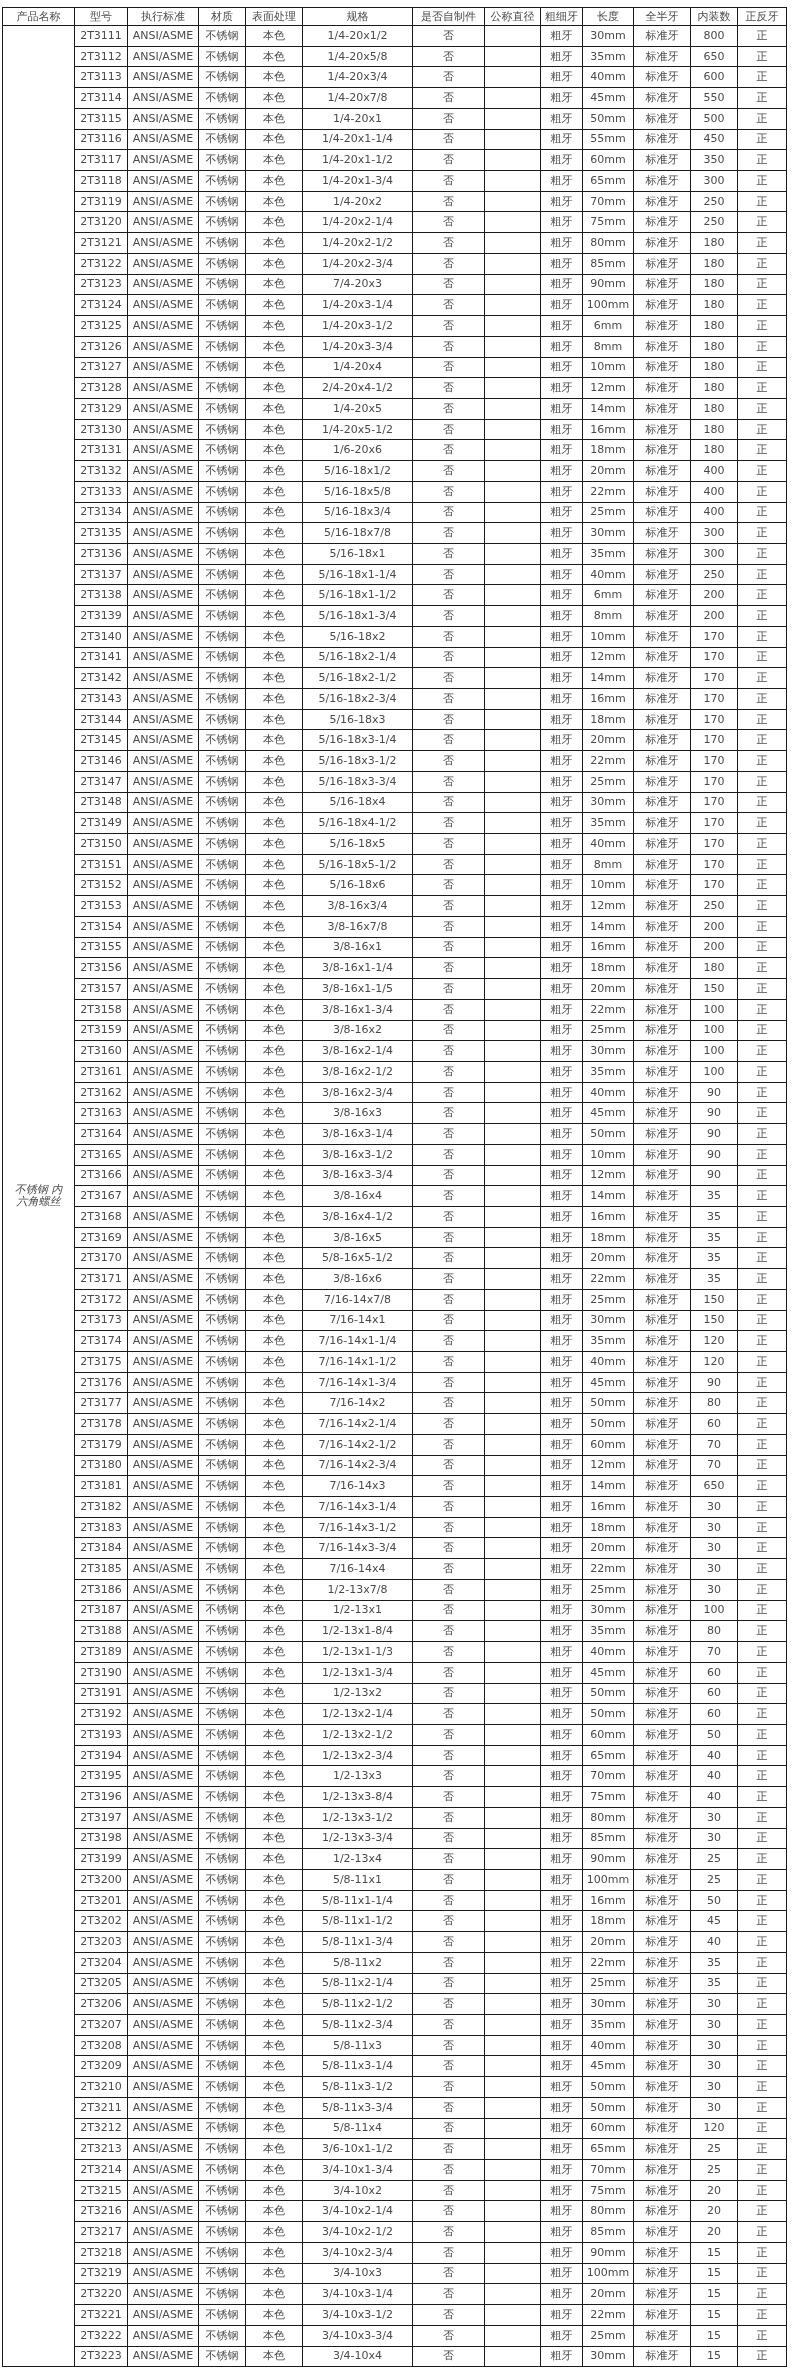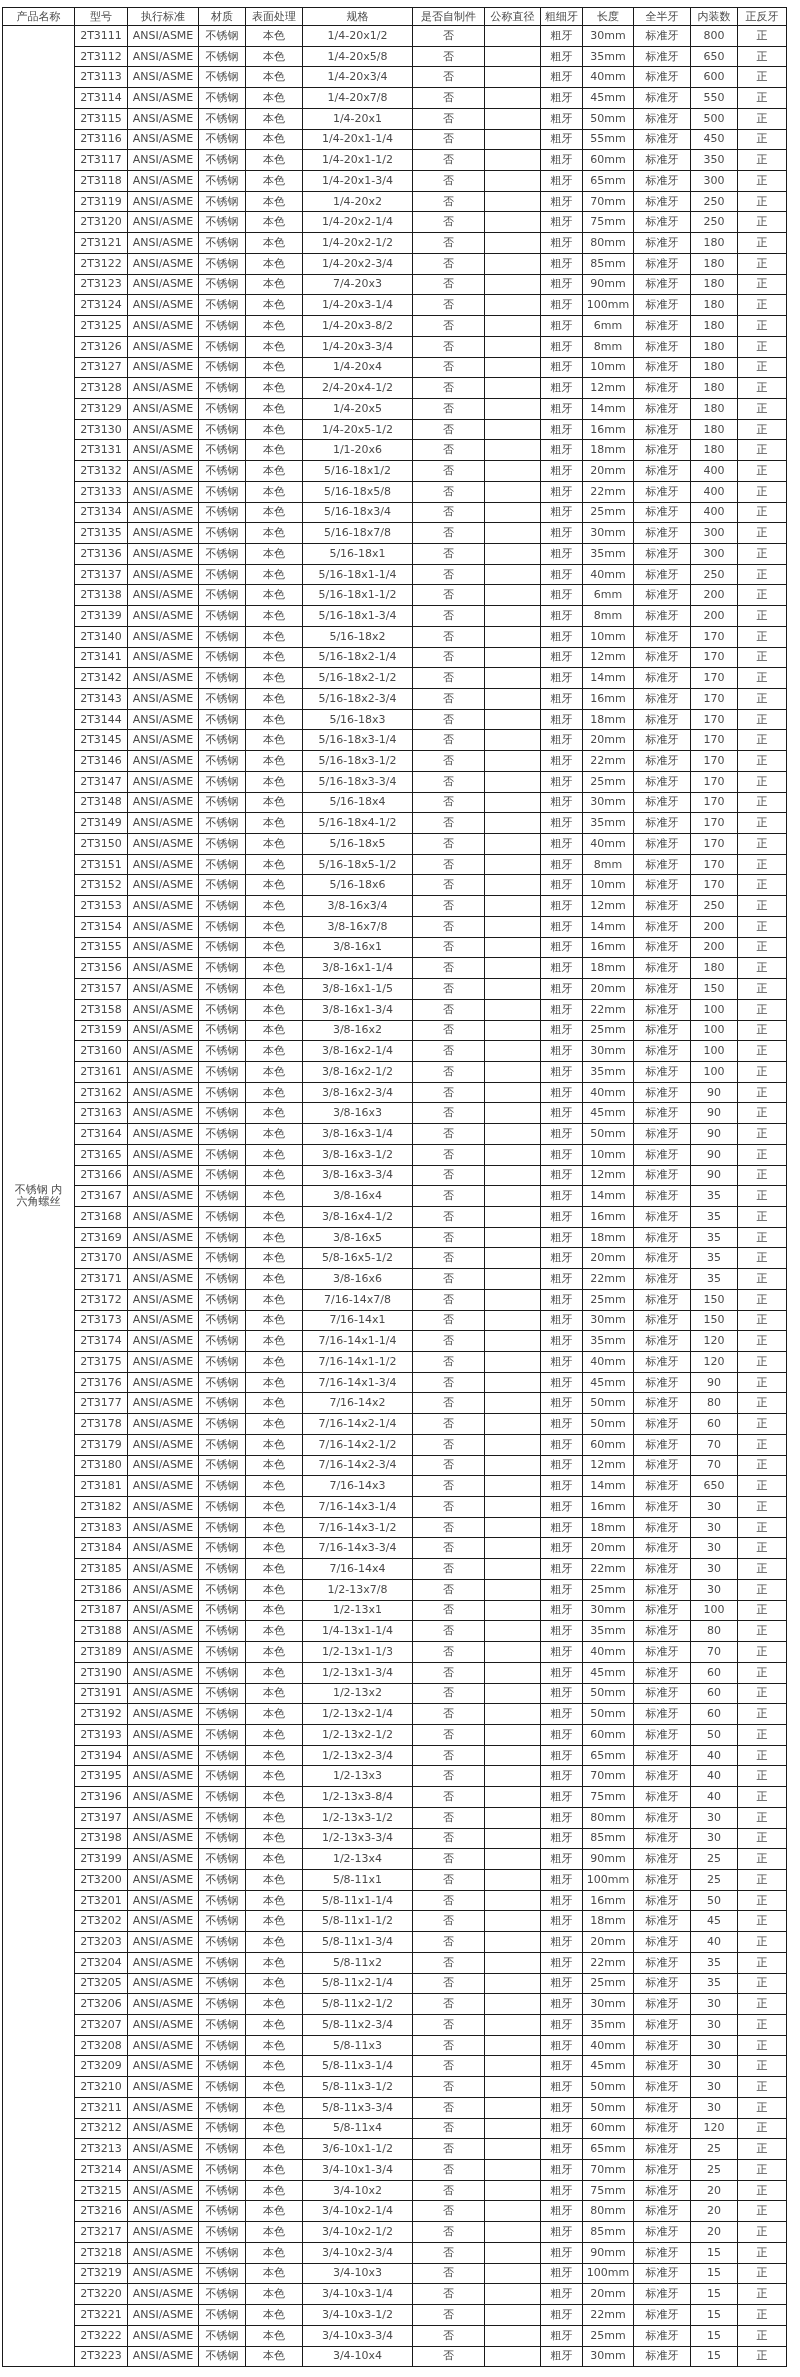--- a/index.html
+++ b/index.html
@@ -18,20 +18,21 @@
     overflow: hidden;
     font-weight: normal;
   }
   table.spec th { height: 17px; }
   table.spec td { height: 19.73px; }
   td.product-cell {
     font-size: 12px;
     line-height: 18px;
     white-space: normal;
     overflow: visible;
+    font-style: italic;
   }
 </style>
 </head>
 <body>
 
 <div class="table-wrap">
   <table class="spec">
     <colgroup>
       <col style="width:72px">
         <col style="width:53px">
@@ -263,21 +264,21 @@
           <td>100mm</td>
           <td>标准牙</td>
           <td>180</td>
           <td>正</td>
         </tr>
         <tr>
           <td>2T3125</td>
           <td>ANSI/ASME</td>
           <td>不锈钢</td>
           <td>本色</td>
-          <td>1/4-20x3-8/2</td>
+          <td>1/4-20x3-1/2</td>
           <td>否</td>
           <td></td>
           <td>粗牙</td>
           <td>6mm</td>
           <td>标准牙</td>
           <td>180</td>
           <td>正</td>
         </tr>
         <tr>
           <td>2T3126</td>
@@ -347,21 +348,21 @@
           <td>16mm</td>
           <td>标准牙</td>
           <td>180</td>
           <td>正</td>
         </tr>
         <tr>
           <td>2T3131</td>
           <td>ANSI/ASME</td>
           <td>不锈钢</td>
           <td>本色</td>
-          <td>1/1-20x6</td>
+          <td>1/6-20x6</td>
           <td>否</td>
           <td></td>
           <td>粗牙</td>
           <td>18mm</td>
           <td>标准牙</td>
           <td>180</td>
           <td>正</td>
         </tr>
         <tr>
           <td>2T3132</td>
@@ -1145,21 +1146,21 @@
           <td>30mm</td>
           <td>标准牙</td>
           <td>100</td>
           <td>正</td>
         </tr>
         <tr>
           <td>2T3188</td>
           <td>ANSI/ASME</td>
           <td>不锈钢</td>
           <td>本色</td>
-          <td>1/4-13x1-1/4</td>
+          <td>1/2-13x1-8/4</td>
           <td>否</td>
           <td></td>
           <td>粗牙</td>
           <td>35mm</td>
           <td>标准牙</td>
           <td>80</td>
           <td>正</td>
         </tr>
         <tr>
           <td>2T3189</td>

